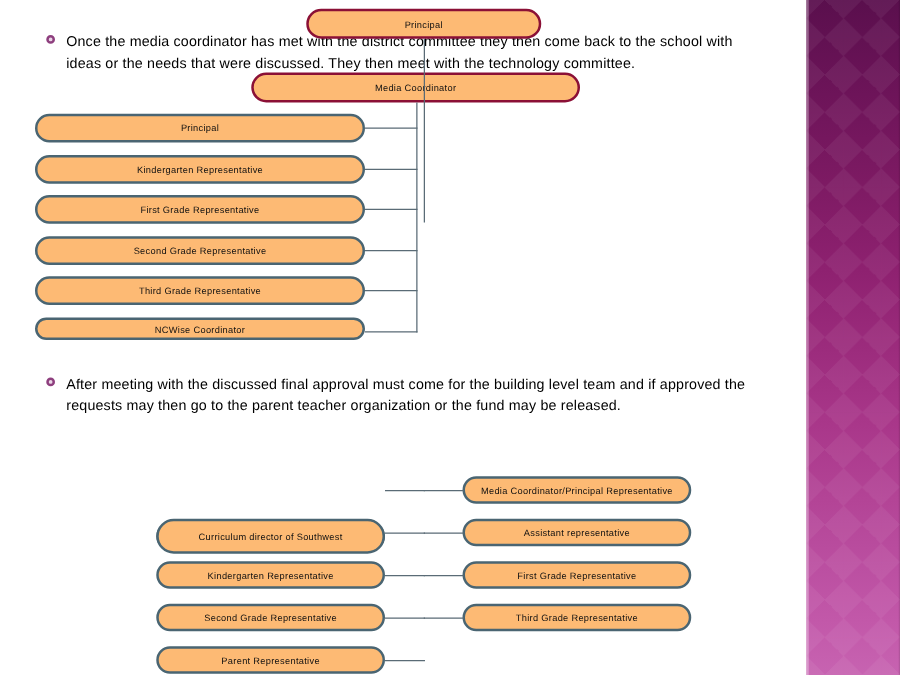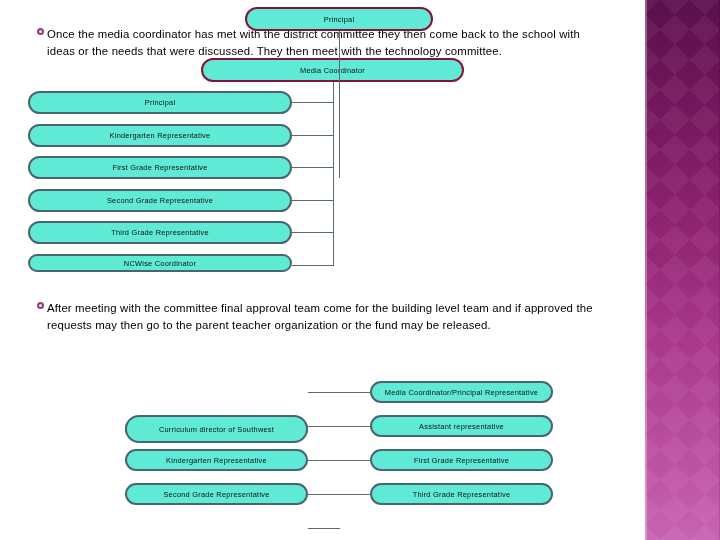--- a/index.html
+++ b/index.html
@@ -63,20 +63,21 @@
     position: absolute;
     right: 0; top: 0; width: 1px; height: 100%;
     background: rgba(0,0,0,0.10);
   }
 
   
   .bullet-row {
     position: absolute;
     display: flex;
     align-items: flex-start;
+    justify-content: space-between;
   }
   .bullet-glyph {
     width: 14px;
     flex: 0 0 14px;
     margin-top: 2px;
     display: flex;
     justify-content: center;
     align-items: flex-start;
   }
   .bullet-glyph .ring {
@@ -101,21 +102,21 @@
   #bullet-2 .bullet-text { width: 580px; }
 
   
   .chart { position: absolute; }
 
   .node {
     position: absolute;
     box-sizing: border-box;
     border: 2.2px solid #4a6572;
     border-radius: 999px;
-    background: #5eead4;
+    background: #fdba74;
     display: flex;
     align-items: center;
     justify-content: center;
     color: #101010;
     font-size: 7.4px;
     letter-spacing: 0.25px;
     font-family: "Liberation Sans", sans-serif;
     white-space: nowrap;
   }
   .node.accent {
@@ -189,21 +190,21 @@
       <span class="node-label">NCWise Coordinator</span>
     </div>
     <div class="conn h" style="left:292px; top:265px; width:42px;"></div>
 
   </div>
 
   <div class="bullet-row" id="bullet-2">
     <div class="bullet-glyph">
       <div class="ring"></div>
     </div>
-    <div class="bullet-text">After meeting with the committee final approval team come for the building level team and if approved the requests may then go to the parent teacher organization or the fund may be released.</div>
+    <div class="bullet-text">After meeting with the discussed final approval must come for the building level team and if approved the requests may then go to the parent teacher organization or the fund may be released.</div>
   </div>
 
   <div class="chart" id="chart-b" style="left: 0px; top: 0px; width: 645px; height: 540px;">
 
     <div class="node accent" style="left:245px; top:7px; width:188px; height:24px;">
       <span class="node-label">Principal</span>
     </div>
 
     <div class="conn v" style="left:339px; top:31px; height:147px;"></div>
 
@@ -236,17 +237,20 @@
 
     <div class="node" style="left:125px; top:483px; width:183px; height:22px;">
       <span class="node-label">Second Grade Representative</span>
     </div>
     <div class="conn h" style="left:308px; top:494px; width:32px;"></div>
     <div class="node" style="left:370px; top:483px; width:183px; height:22px;">
       <span class="node-label">Third Grade Representative</span>
     </div>
     <div class="conn h" style="left:339px; top:494px; width:32px;"></div>
 
+    <div class="node" style="left:125px; top:517px; width:183px; height:22px;">
+      <span class="node-label">Parent Representative</span>
+    </div>
     <div class="conn h" style="left:308px; top:528px; width:32px;"></div>
 
   </div>
 
 </div>
 
 </body></html>

